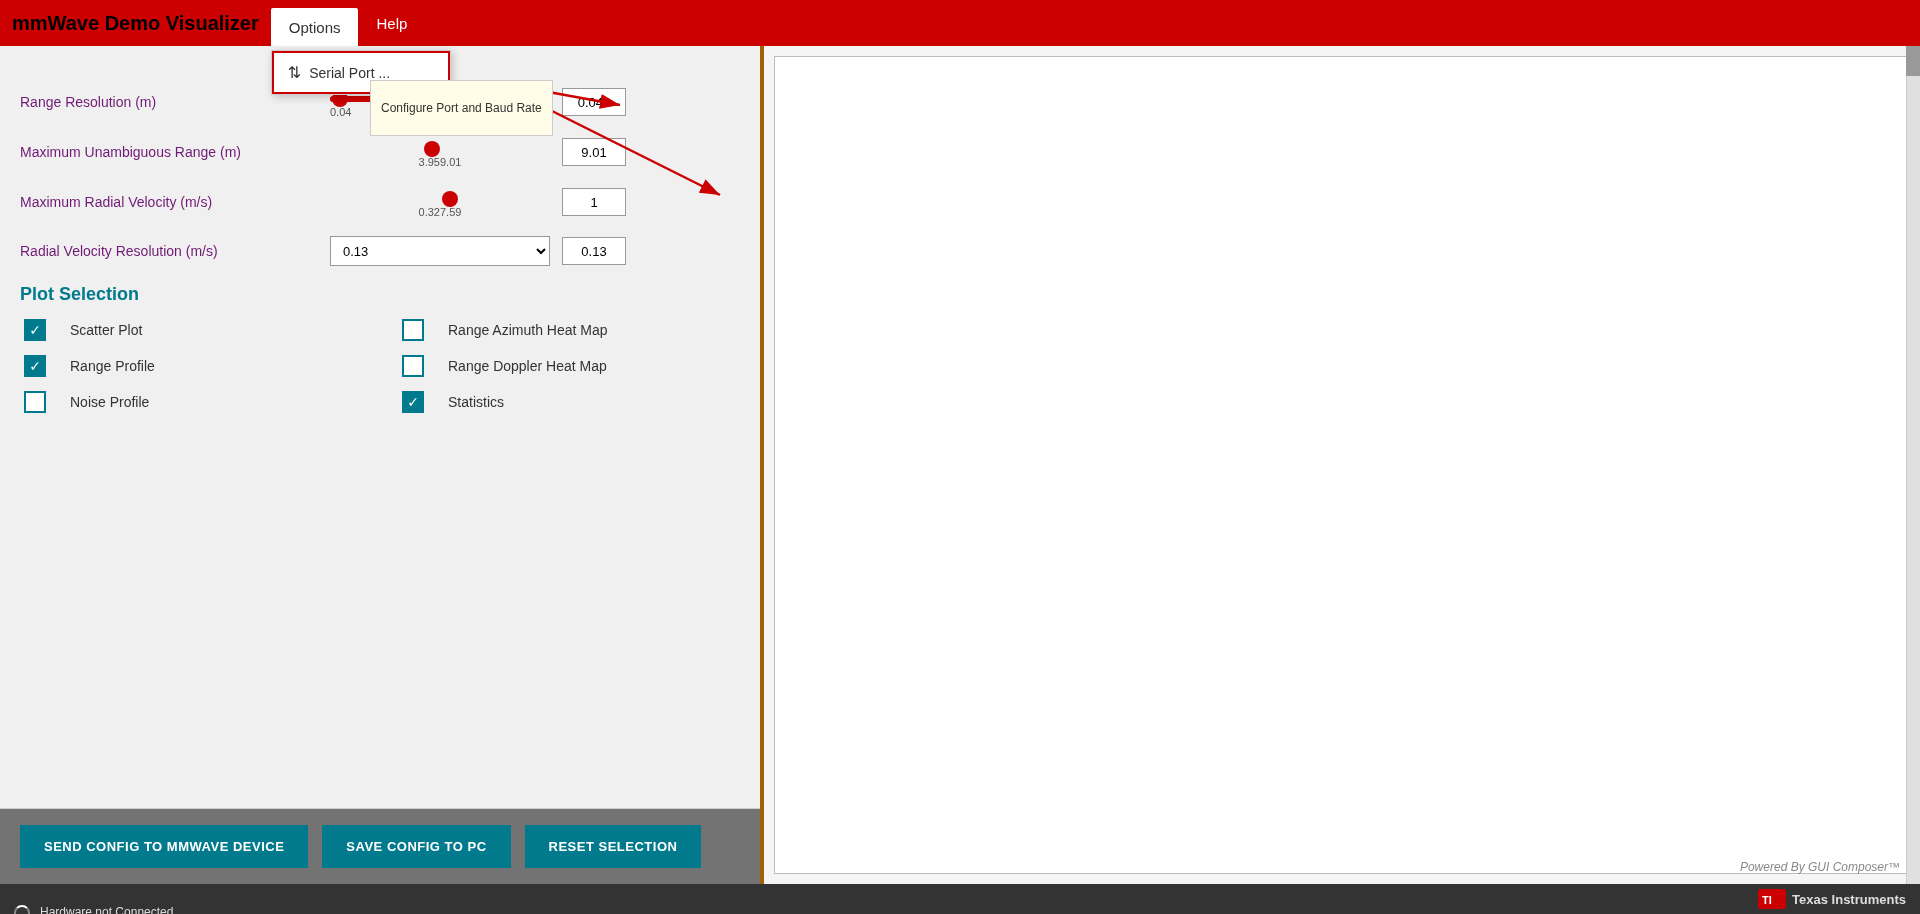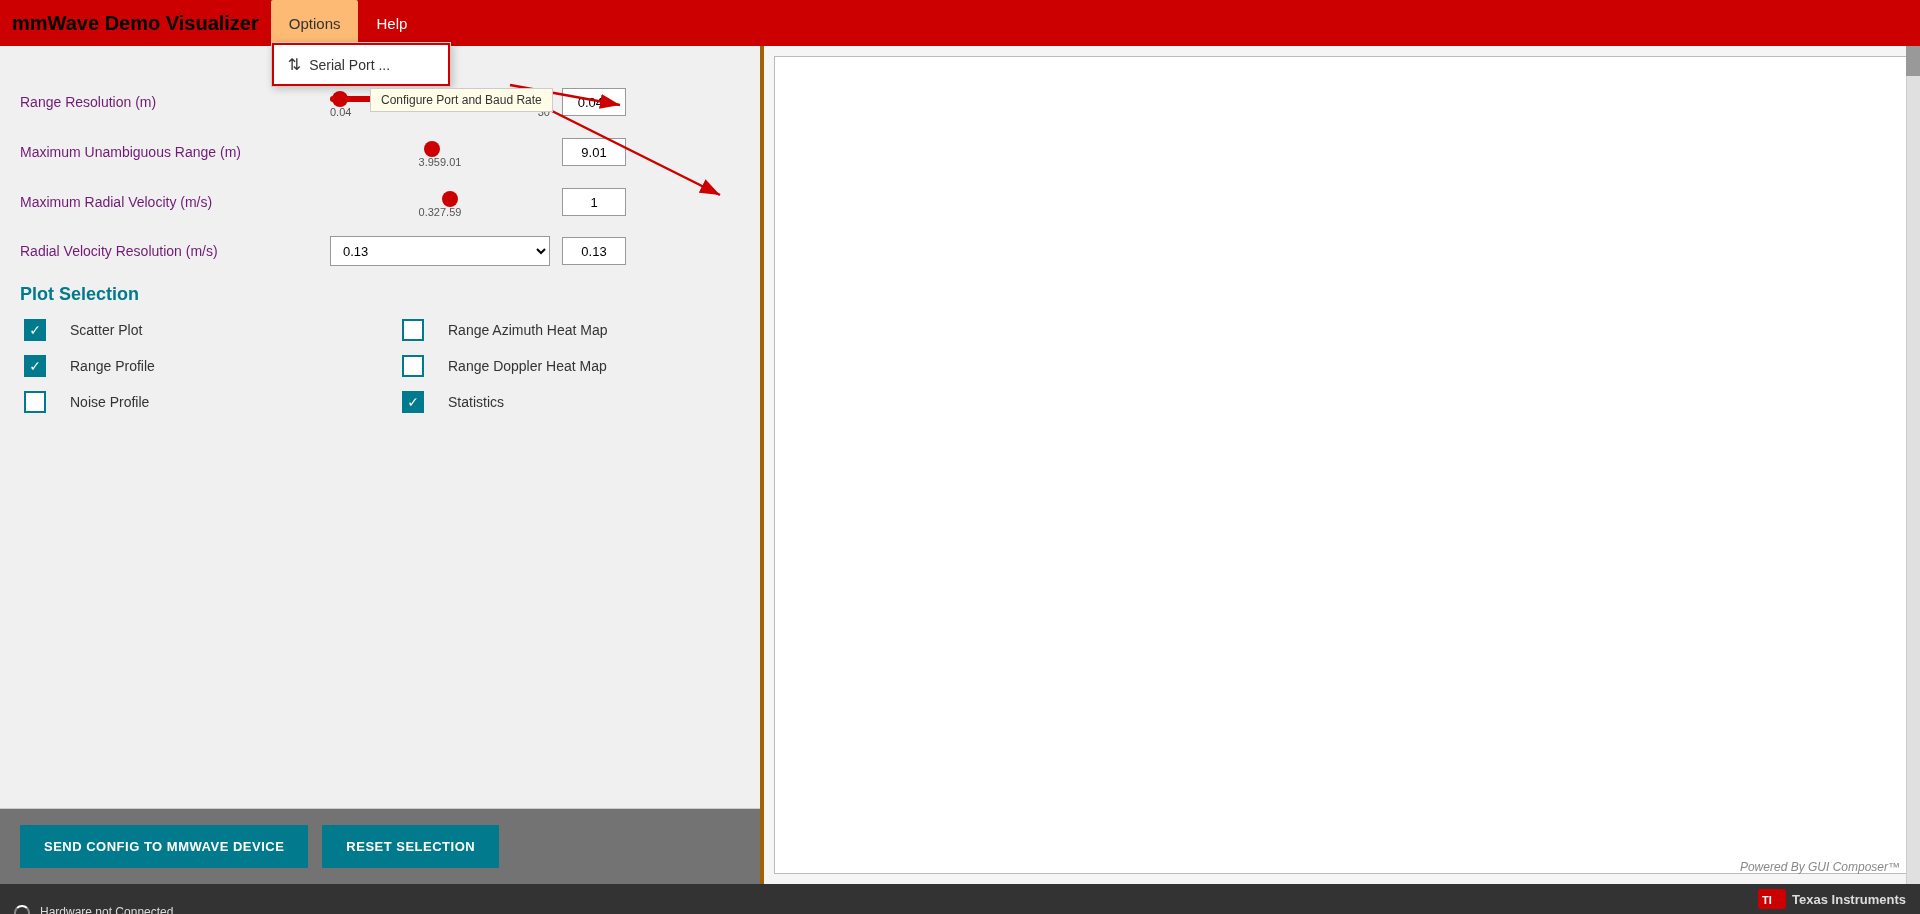--- a/index.html
+++ b/index.html
@@ -3,29 +3,29 @@
   <meta charset="utf-8">
   <style>
     * { box-sizing: border-box; margin: 0; padding: 0; }
     body { font-family: Arial, sans-serif; font-size: 14px; background: #f0f0f0; width: 1920px; height: 914px; overflow: hidden; display: flex; flex-direction: column; }
 
     
     .header { background: #cc0000; color: white; display: flex; align-items: stretch; height: 46px; flex-shrink: 0; }
     .header-title { color: #000000; font-size: 20px; font-weight: bold; padding: 0 12px; display: flex; align-items: center; }
     .header-menu { display: flex; align-items: stretch; }
     .menu-item { color: white; padding: 0 18px; display: flex; align-items: center; font-size: 15px; cursor: pointer; border: none; background: transparent; position: relative; }
-    .menu-item.options { background: #fdba74; color: #333; border-radius: 2px 2px 0 0; margin-top: 0; }
+    .menu-item.options { background: #ffffff; color: #333; border-radius: 2px 2px 0 0; margin-top: 8px; }
 
     
     .dropdown-menu { position: absolute; top: 42px; left: 0; background: white; border: 1px solid #ccc; box-shadow: 2px 2px 8px rgba(0,0,0,0.2); z-index: 100; min-width: 180px; }
     .dropdown-item { display: flex; align-items: center; padding: 10px 14px; cursor: pointer; font-size: 14px; color: #333; border: 2px solid #cc0000; }
     .dropdown-icon { margin-right: 8px; font-size: 16px; }
 
     
-    .tooltip-box { position: absolute; top: 88px; left: 370px; background: #fffde7; border: 1px solid #ccc; padding: 4px 10px; font-size: 12px; color: #333; white-space: nowrap; z-index: 200; }
+    .tooltip-box { position: absolute; top: 80px; left: 370px; background: #fffde7; border: 1px solid #ccc; padding: 20px 10px; font-size: 12px; color: #333; white-space: nowrap; z-index: 200; }
 
     
     .main-layout { display: flex; flex: 1; overflow: hidden; }
 
     
     .left-panel { width: 760px; padding: 10px 20px; flex-shrink: 0; background: #f0f0f0; overflow-y: auto; }
 
     
     .right-panel { flex: 1; background: #f5f5f5; border-left: 4px solid #a16207; position: relative; }
 
@@ -213,20 +213,21 @@
         <div class="checkbox-item">
           <div class="checkbox-box checked"></div>
           <span>Statistics</span>
         </div>
 
       </div>
     </div>
 
     <div class="bottom-bar" style="position: absolute; bottom: 30px; left: 0; width: 760px; background: #737373; padding: 16px 20px;">
       <button class="action-btn">SEND CONFIG TO MMWAVE DEVICE</button>
+      <button class="action-btn">SAVE CONFIG TO PC</button>
       <button class="action-btn">RESET SELECTION</button>
     </div>
 
   </div>
 
   <div class="right-panel">
     <div class="plot-area"></div>
     <div class="powered-by">Powered By GUI Composer™</div>
     <div class="right-scrollbar">
       <div class="right-scrollbar-thumb"></div>

